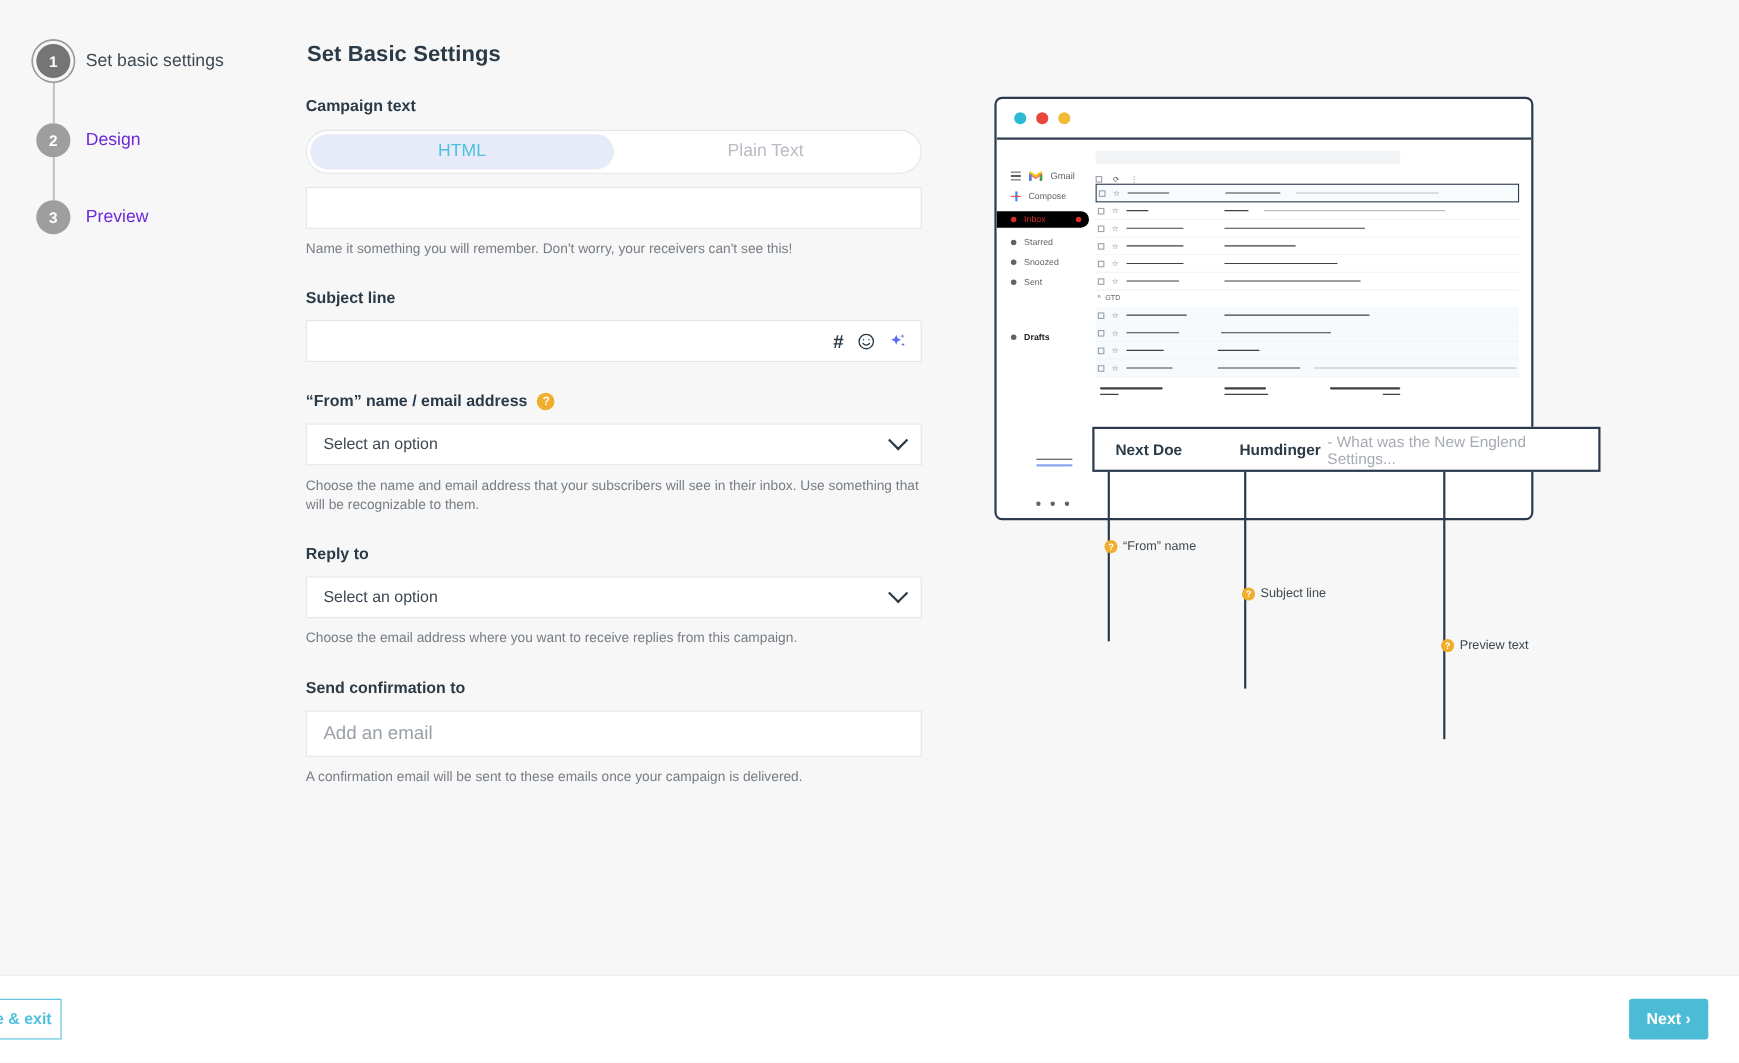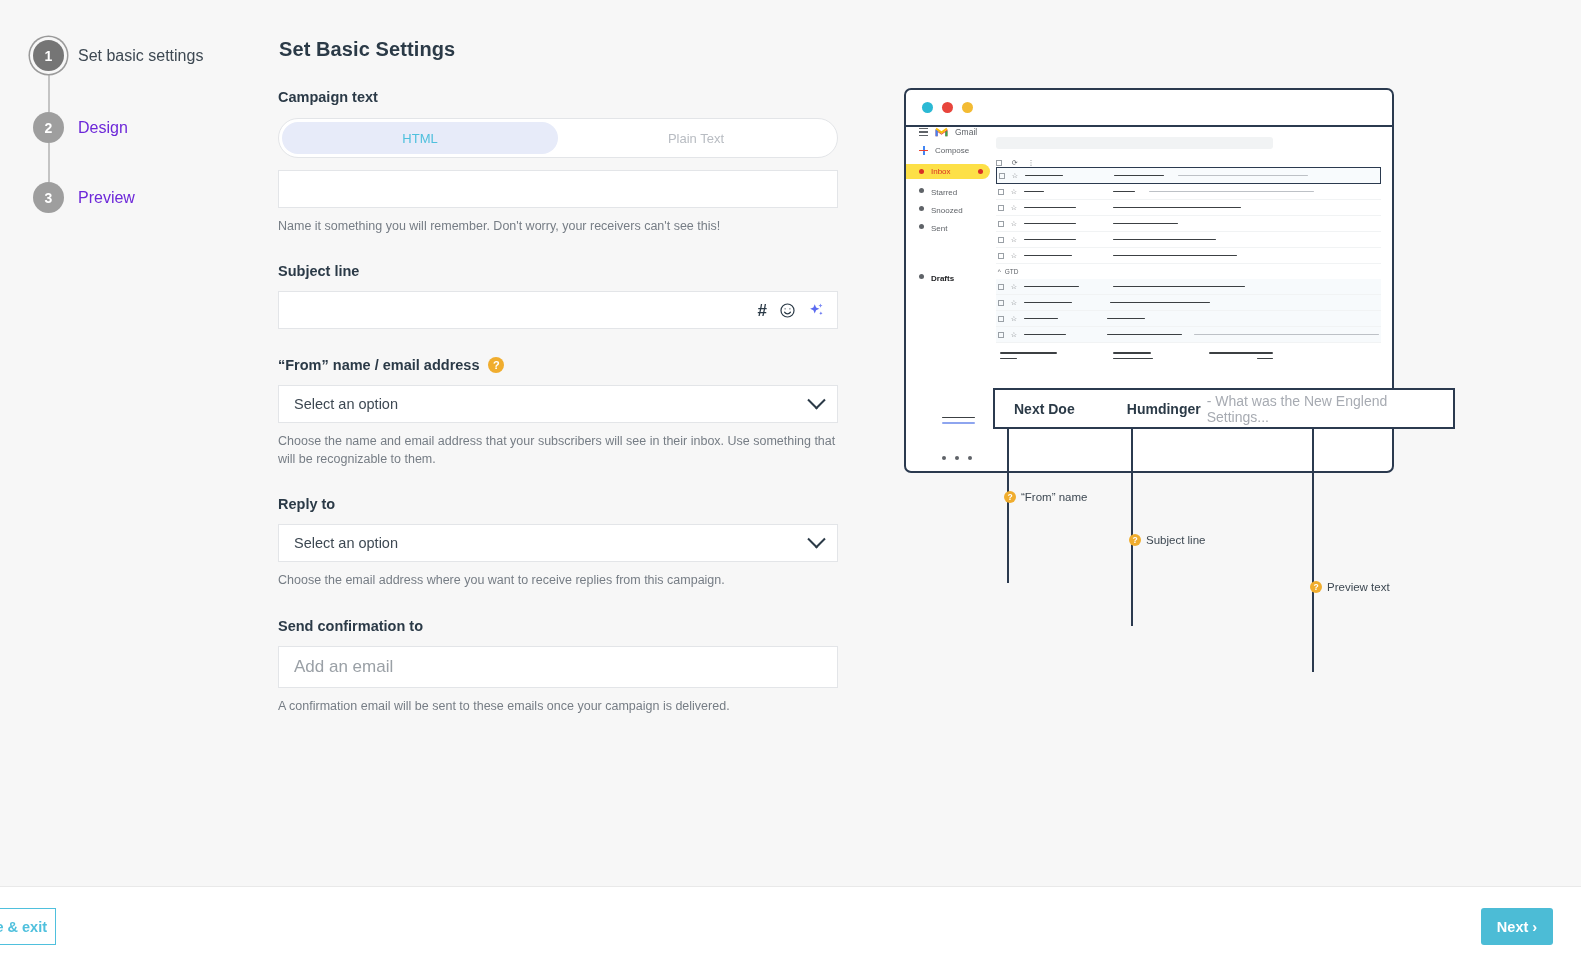--- a/index.html
+++ b/index.html
@@ -45,21 +45,21 @@
 
   
   .toggle {
     margin-top: 13px; width: 560px; height: 40px;
     background: #ffffff; border: 1px solid #e3e5e8; border-radius: 20px;
     display: flex; align-items: center; padding: 3px;
   }
   .toggle-opt {
     flex: 1; height: 100%; border-radius: 18px;
     display: flex; align-items: center; justify-content: center;
-    font-size: 13px; color: #b8bcc2; cursor: pointer;
+    font-size: 16px; color: #b8bcc2; cursor: pointer;
   }
   .toggle-opt.active { background: #e7ebf9; color: #4fc0dd; }
 
   
   .text-input {
     margin-top: 12px; width: 560px; height: 38px;
     background: #ffffff; border: 1px solid #e3e5e8;
     display: flex; align-items: center; padding: 0 12px;
     font-size: 14px; color: #2b3a47;
   }
@@ -80,27 +80,27 @@
   
   .preview { position: absolute; left: 900px; top: 85px; width: 600px; height: 540px; }
   .browser {
     position: absolute; left: 4px; top: 3px; width: 490px; height: 385px;
     background: #ffffff; border: 2px solid #2b3a4f; border-radius: 7px; overflow: hidden;
   }
   .browser-bar { height: 37px; border-bottom: 2px solid #2b3a4f; display: flex; align-items: center; gap: 9px; padding-left: 16px; }
   .dot { width: 11px; height: 11px; border-radius: 50%; }
   .dot.c { background: #2bb9d4; } .dot.r { background: #e8453c; } .dot.y { background: #f3bb33; }
   .gm { display: flex; height: calc(100% - 37px); }
-  .gm-side { width: 86px; padding: 0 0 0 13px; }
+  .gm-side { width: 86px; padding: 28px 0 0 13px; }
   .gm-brand { display: flex; align-items: center; gap: 7px; font-size: 8.5px; color: #5f6368; }
   .burger { display: inline-flex; flex-direction: column; gap: 2px; }
   .burger i { display: block; width: 9px; height: 1.2px; background: #5f6368; }
-  .gm-row { display: flex; align-items: flex-start; gap: 7px; margin-top: 9px; font-size: 8px; color: #5f6368; }
+  .gm-row { display: flex; align-items: center; gap: 7px; margin-top: 9px; font-size: 8px; color: #5f6368; }
   .gm-bullet { width: 5px; height: 5px; border-radius: 50%; background: #5f6368; flex: 0 0 auto; }
-  .gm-inbox { background: #fde047; border-radius: 0 11px 11px 0; margin-left: -13px; padding: 3px 8px 3px 13px;
+  .gm-inbox { background: #000000; border-radius: 0 11px 11px 0; margin-left: -13px; padding: 3px 8px 3px 13px;
               display: flex; align-items: center; gap: 7px; color: #d93025; font-size: 8px; margin-top: 9px; position: relative; }
   .gm-inbox .gm-bullet { background: #d93025; }
   .gm-inbox .trail { position: absolute; right: 7px; width: 5px; height: 5px; border-radius: 50%; background: #d93025; }
   .gm-row.bold { font-weight: 700; color: #202124; margin-top: 41px; }
   .plus { position: relative; width: 9px; height: 9px; flex: 0 0 auto; }
   .plus:before, .plus:after { content: ""; position: absolute; background: #f3bb33; }
   .plus:before { left: 4px; top: 0; width: 1.6px; height: 9px; background: #4285f4; }
   .plus:after { left: 0; top: 3.7px; width: 9px; height: 1.6px; background: #ea4335; }
   .gm-main { flex: 1; padding: 10px 11px 0 6px; }
   .gm-search { height: 12px; background: #f1f3f4; border-radius: 3px; width: 72%; }

